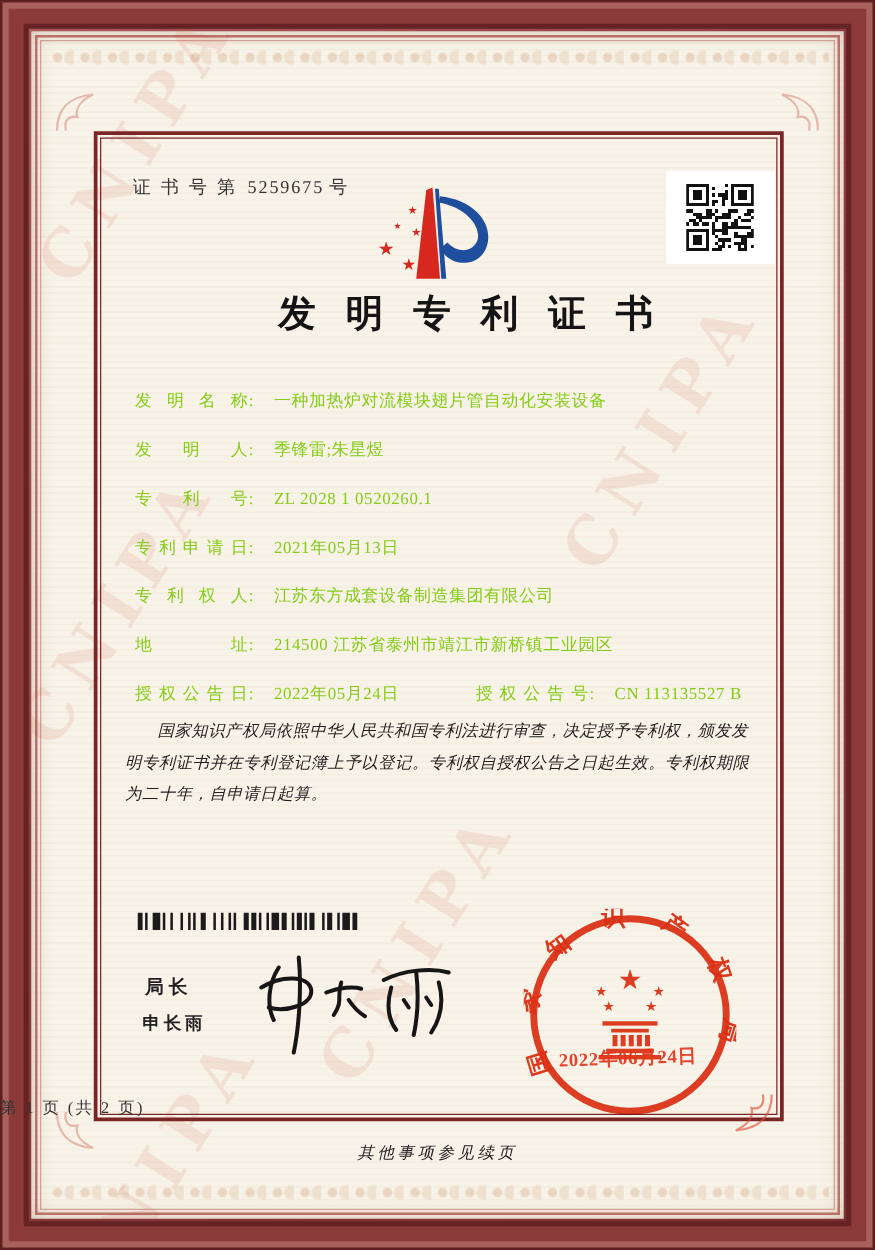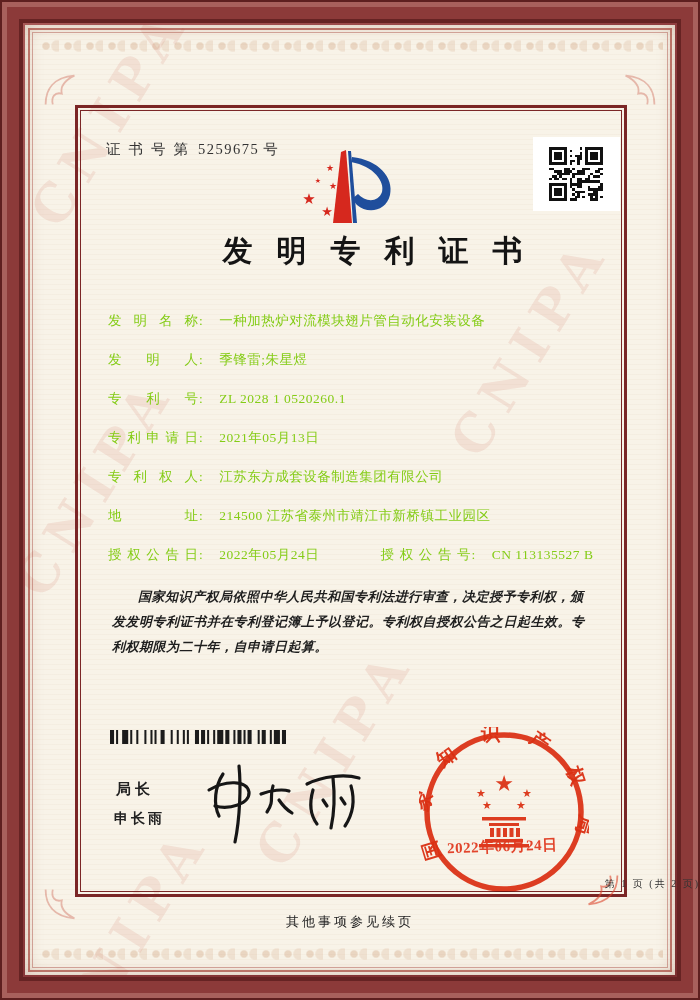--- a/index.html
+++ b/index.html
@@ -46,39 +46,39 @@
   
   .fields{position:absolute;left:108px;top:312px;width:500px;font-size:13.5px;color:#84cc16;}
   .frow{height:39px;line-height:18px;white-space:nowrap;}
   .flabel{display:inline-block;width:90px;text-align:justify;text-align-last:justify;vertical-align:top;}
   .fcolon{margin-left:1px;}
   .fvalue{margin-left:13px;letter-spacing:.5px;}
   .fvalue.w{display:inline-block;width:158px;}
   
   .body-text{position:absolute;left:100px;top:572px;width:502px;font-size:13px;line-height:25px;
          color:#1e1e1e;font-style:italic;}
-  .body-text p{margin:12px;text-indent:2em;letter-spacing:.5px;font-weight:bold;}
+  .body-text p{margin:0;text-indent:2em;letter-spacing:.5px;}
   
   .barcode{position:absolute;left:110px;top:730px;}
   
   .signer-title{position:absolute;left:116px;top:780px;font-family:Liberation Sans, sans-serif;
          font-weight:bold;font-size:15px;letter-spacing:4px;color:#222;}
   .signer-name{position:absolute;left:114px;top:810px;font-family:"Liberation Sans",sans-serif;
          font-weight:bold;font-size:14px;letter-spacing:3px;color:#222;}
   .signature{position:absolute;left:195px;top:756px;}
   
   .seal{position:absolute;left:419px;top:727px;width:170px;height:170px;mix-blend-mode:multiply;}
   .seal svg{position:absolute;left:0;top:0;}
   .seal-date{position:absolute;left:28px;top:110px;width:130px;font-size:15px;font-weight:bold;
          color:#e8391f;letter-spacing:.5px;transform:rotate(-2deg);opacity:.92;white-space:nowrap;}
   
-  .page-info{position:absolute;left:0;right:0;top:877px;text-align:right;font-size:10px;
+  .page-info{position:absolute;left:0;right:0;top:877px;text-align:left;font-size:13px;
          letter-spacing:2px;color:#333;}
   .cont-note{position:absolute;left:0;right:0;top:913px;text-align:center;font-size:13px;
-         letter-spacing:3px;color:#222;}
+         font-style:italic;letter-spacing:3px;color:#222;}
 </style>
 </head>
 <body>
 
 <div id="page">
   <div class="frame"></div>
 
   <div class="paper">
     <div class="texture"></div>
     <div class="lace top"></div>

